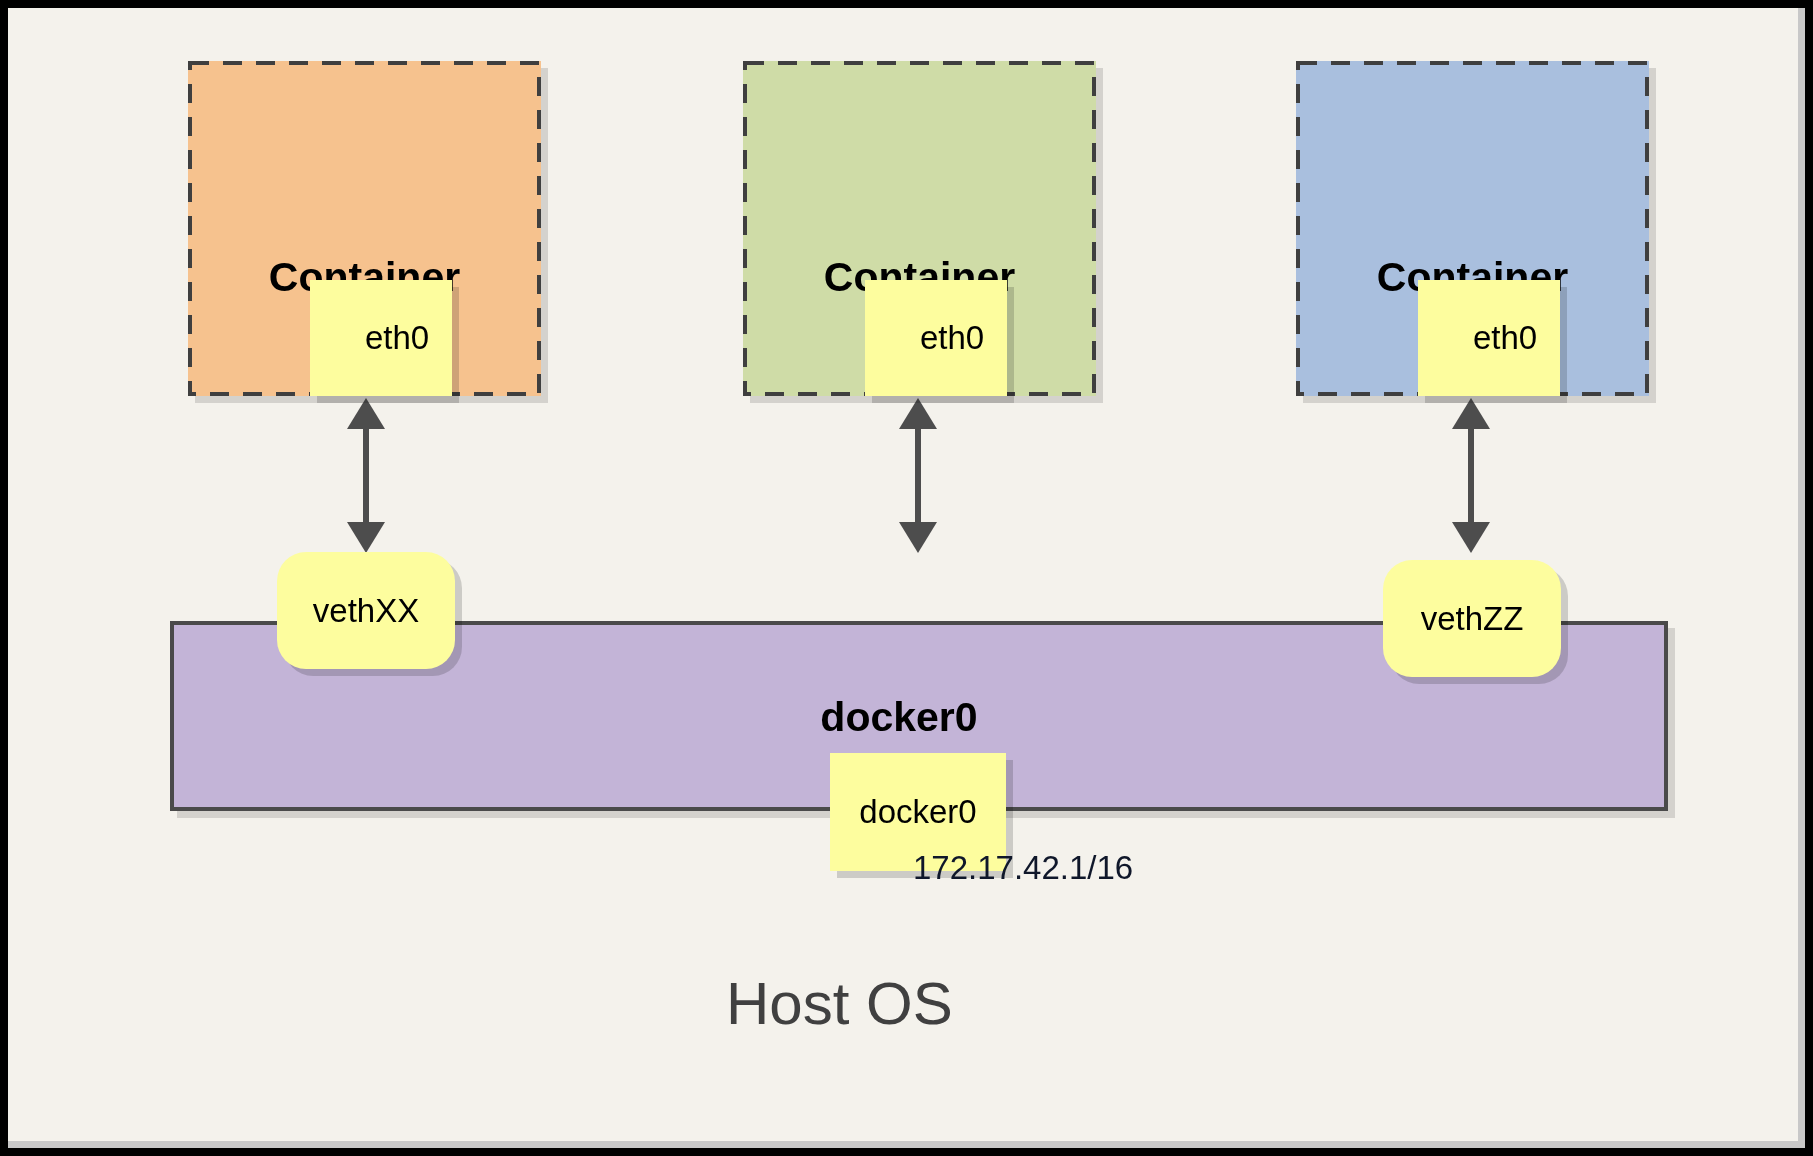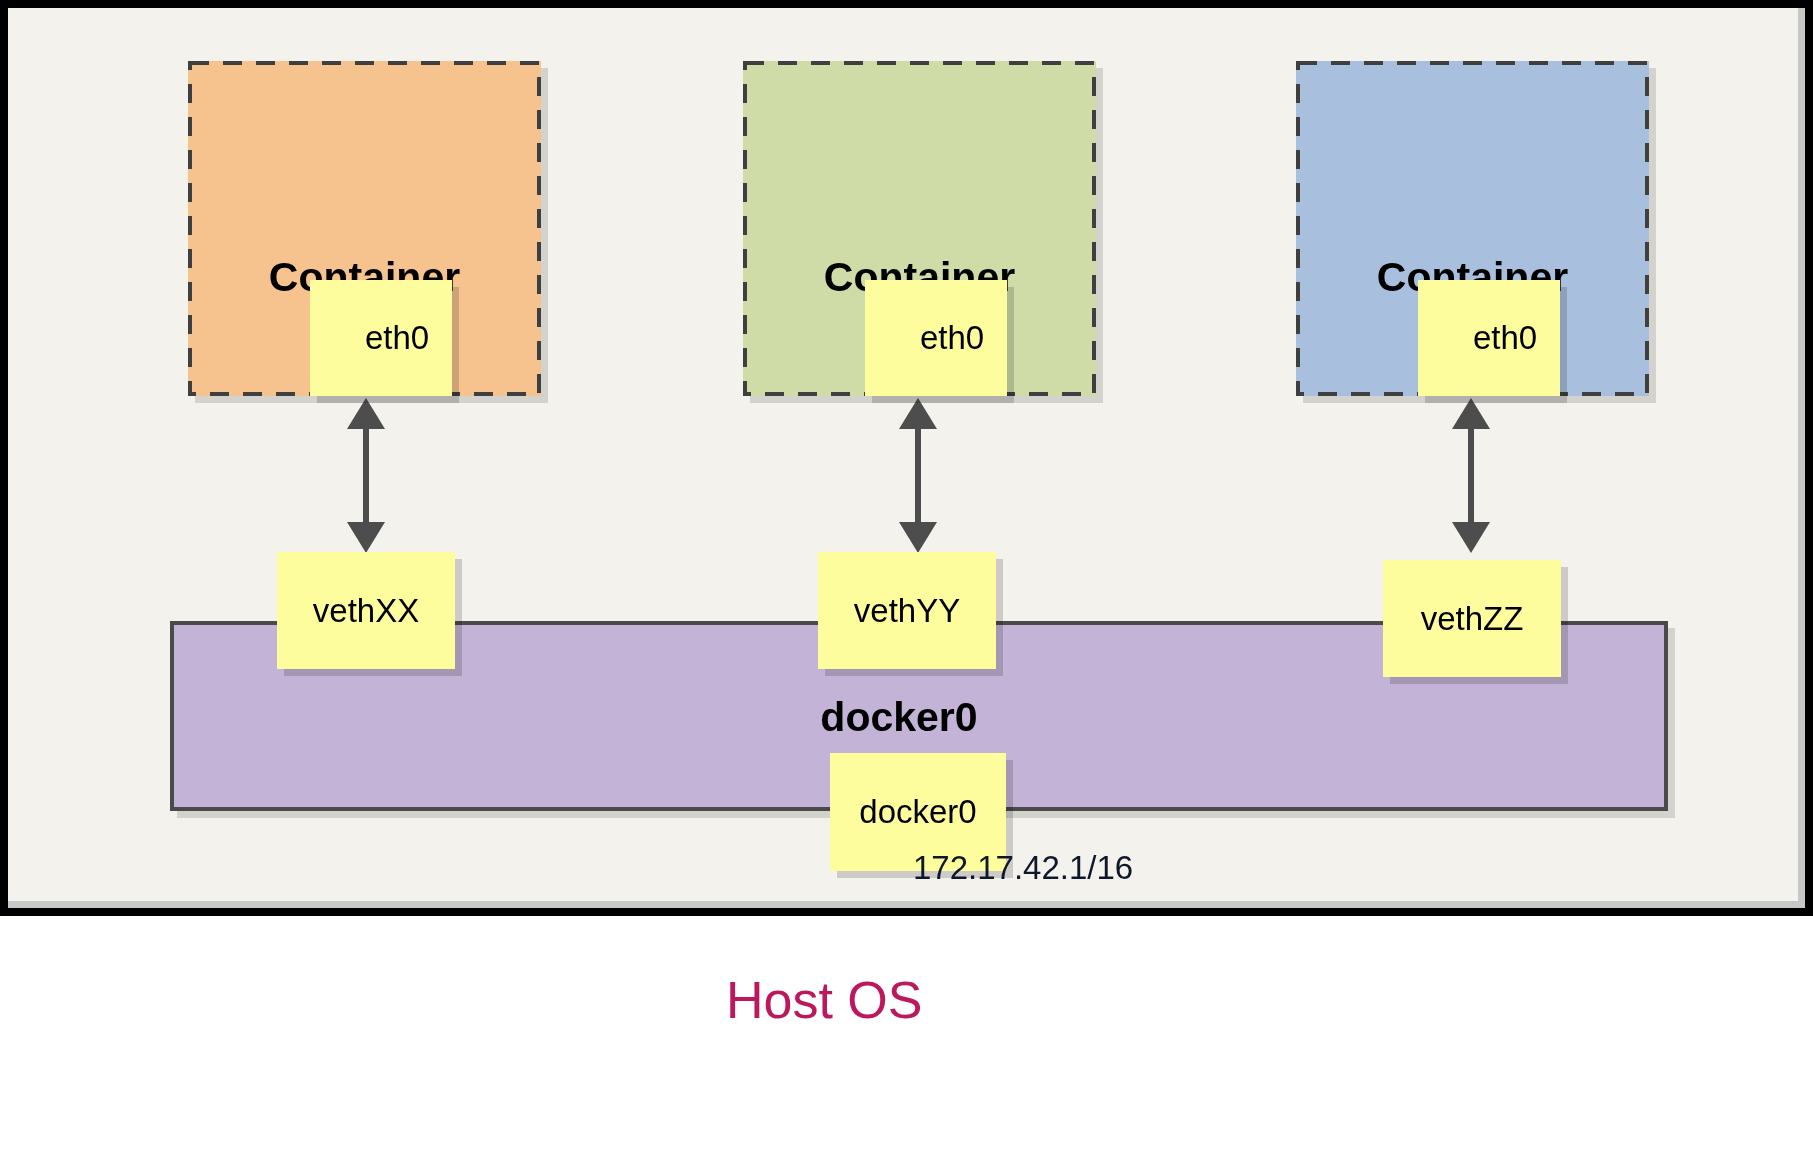--- a/index.html
+++ b/index.html
@@ -1,18 +1,18 @@
 <!DOCTYPE html>
 <html><head>
 <meta charset="utf-8">
 <style>
   html,body{margin:0;padding:0;background:#ffffff;}
   body{width:1813px;height:1156px;overflow:hidden;font-family:"Liberation Sans","DejaVu Sans",sans-serif;}
   .canvas{
-    position:relative;width:1813px;height:916px;box-sizing:border-box;
+    position:relative;width:1813px;height:1156px;box-sizing:border-box;
     background:#F4F2EC;border:8px solid #000000;
     box-shadow:inset -7px -7px 0 0 #c8c8c8;
   }
   
   .container-box{
     position:absolute;top:53px;width:353px;height:335px;box-sizing:border-box;
     box-shadow:7px 7px 0 rgba(0,0,0,0.13);
   }
   .container-box .dash-svg{position:absolute;left:0;top:0;width:100%;height:100%;display:block;}
   .container-label{
@@ -21,21 +21,21 @@
   }
   .c1{left:180px;}
   .c2{left:735px;}
   .c3{left:1288px;}
   
   .port{
     position:absolute;background:#FDFD9E;display:flex;align-items:center;justify-content:center;
     font-size:33px;color:#000;box-shadow:7px 7px 0 rgba(0,0,0,0.16);z-index:5;
   }
   .eth{left:122px;top:219px;width:110px;height:116px;padding-left:32px;}
-  .veth{width:178px;height:117px;top:544px;}
+  .veth{width:178px;height:117px;top:544px;border-radius:29px;}
   .veth-1{left:269px;}
   .veth-2{left:810px;}
   .veth-3{left:1375px;margin-top:8px;}
   .docker0-port{left:822px;top:745px;width:176px;height:118px;}
   
   .arrow{position:absolute;top:390px;width:40px;height:155px;z-index:2;}
   .arrow-1{left:338px;}
   .arrow-2{left:890px;}
   .arrow-3{left:1443px;}
   
@@ -43,21 +43,21 @@
     position:absolute;left:162px;top:613px;width:1498px;height:190px;box-sizing:border-box;
     background:#C3B4D7;border:4px solid #4a4a4a;
     box-shadow:7px 7px 0 rgba(0,0,0,0.13);z-index:1;
   }
   .bridge-label{
     position:absolute;left:0;right:40px;top:72px;text-align:center;
     font-size:41px;font-weight:bold;color:#000;line-height:1;
   }
   
   .ip-text{position:absolute;left:905px;top:841px;font-size:33px;color:#0f172a;z-index:6;}
-  .host-title{position:absolute;left:718px;top:966px;font-size:52px;color:#be185d;line-height:1;}
+  .host-title{position:absolute;left:718px;top:966px;font-size:60px;color:#404040;line-height:1;}
 </style>
 </head>
 <body>
 
 <div class="canvas">
 
   <div class="container-box c1" style="background-color: rgb(246, 194, 142);">
     <svg class="dash-svg" width="353" height="335">
       <rect x="2" y="2" width="349" height="331" fill="none" stroke="#3F3F3F" stroke-width="4" stroke-dasharray="19,14"></rect>
     </svg>
@@ -95,21 +95,20 @@
     <line x1="20" y1="26" x2="20" y2="129" stroke="#4D4D4D" stroke-width="6"></line>
     <polygon points="20,0 39,31 1,31" fill="#4D4D4D"></polygon>
     <polygon points="20,155 39,124 1,124" fill="#4D4D4D"></polygon>
   </svg>
 
   <div class="bridge">
     <div class="bridge-label">docker0</div>
   </div>
 
   <div class="port veth veth-1">vethXX</div>
-  <div class="port veth veth-2">vethYY</div>
   <div class="port veth veth-3">vethZZ</div>
 
   <div class="port docker0-port">docker0</div>
 
   <div class="ip-text">172.17.42.1/16</div>
 
   <div class="host-title">Host OS</div>
 
 </div>
 

